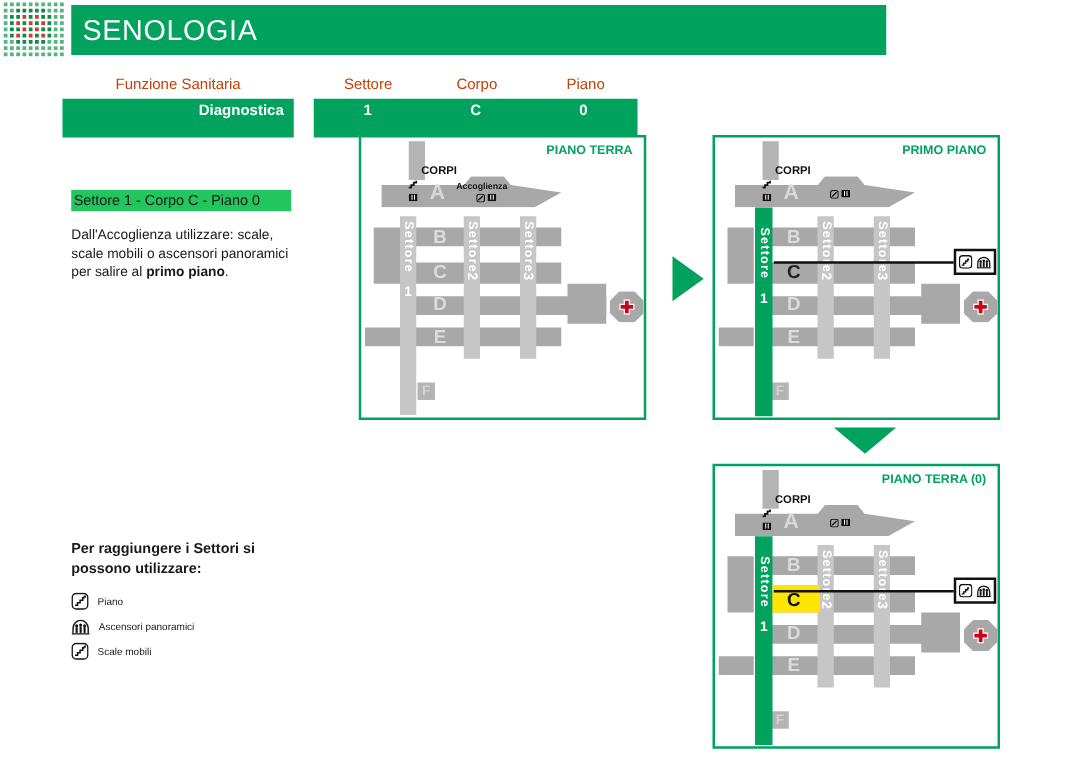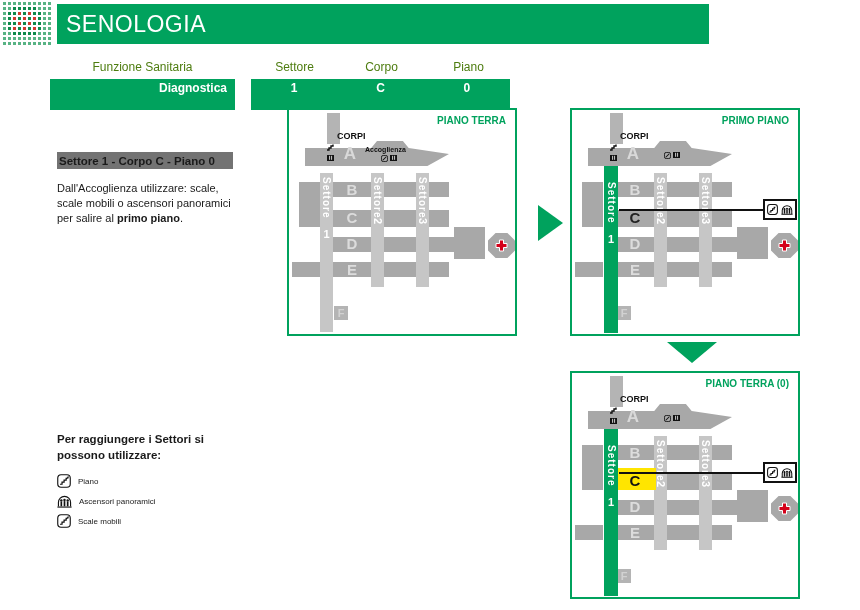--- a/index.html
+++ b/index.html
@@ -9,34 +9,34 @@
   
   #logo{position:absolute;left:3px;top:2px;width:52px;height:46px;}
   #logo .dot{position:absolute;width:3px;height:3px;}
   #logo .g{background:#58b384;}
   #logo .G{background:#0f8a4c;}
   #logo .r{background:#d23a30;}
   #headerbar{position:absolute;left:57px;top:4px;width:652px;height:40px;background:#00a25d;}
   #headerbar .ttl{position:absolute;left:9px;top:7px;font-size:23px;color:#fff;letter-spacing:.5px;}
 
   
-  .th{position:absolute;top:60px;height:16px;font-size:12px;text-align:center;color:#4d7c0f;}
+  .th{position:absolute;top:60px;height:16px;font-size:12px;text-align:center;color:#c2410c;}
   #th-funzione{left:50px;width:185px;}
   #th-settore{left:251px;width:87px;}
   #th-corpo{left:338px;width:87px;}
   #th-piano{left:425px;width:87px;}
   .gbar{position:absolute;top:79px;height:31px;background:#00a25d;color:#fff;font-weight:bold;font-size:12px;}
   #bar-funzione{left:50px;width:185px;text-align:right;box-sizing:border-box;padding:2px 8px 0 0;}
   #bar-spc{left:251px;width:259px;display:flex;}
   #bar-spc span{flex:1;text-align:center;padding-top:2px;}
 
   
   .ltxt{position:absolute;left:57px;font-size:11px;line-height:1.35;}
   #intro{top:110px;width:180px;font-weight:bold;font-size:11.5px;}
-  #hl{position:absolute;left:57px;top:152px;background:#737373;font-weight:bold;font-size:11.5px;
+  #hl{position:absolute;left:57px;top:152px;background:#22c55e;font-weight:normal;font-size:11.5px;
       padding:3px 6px 2px 2px;width:168px;}
   #para1{top:181px;width:182px;}
   #para2{top:240px;width:158px;}
   #legend-title{top:432px;width:185px;font-weight:bold;font-size:11.5px;}
   #legend{position:absolute;left:57px;top:474px;}
   .leg-row{display:flex;align-items:center;gap:7px;margin-bottom:6px;height:14px;}
   .leg-row .lab{font-size:8px;color:#1a1a1a;}
 
   
   #arrow-right{position:absolute;left:538px;top:205px;width:0;height:0;

